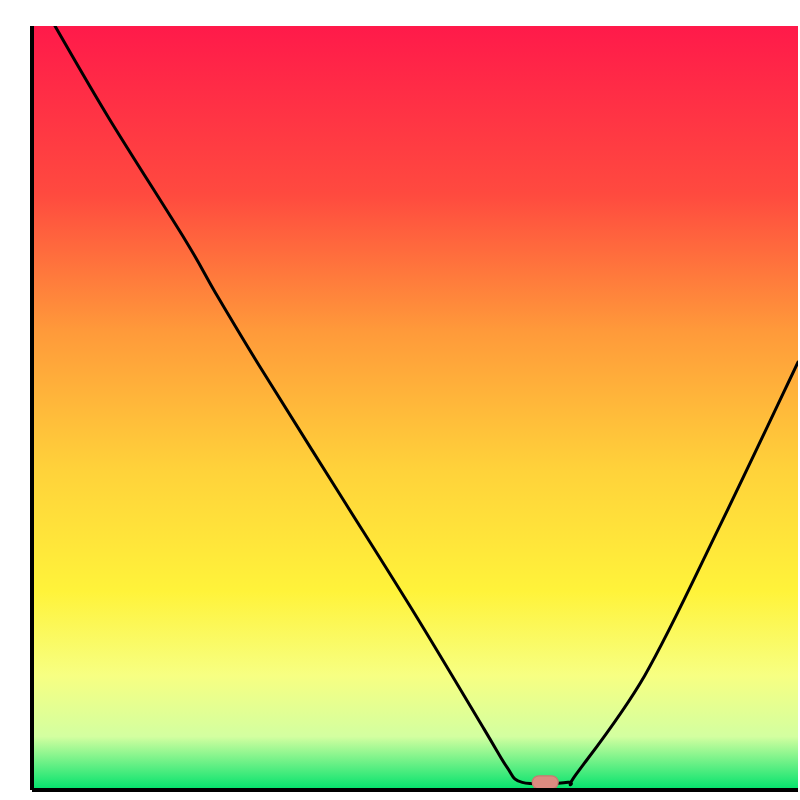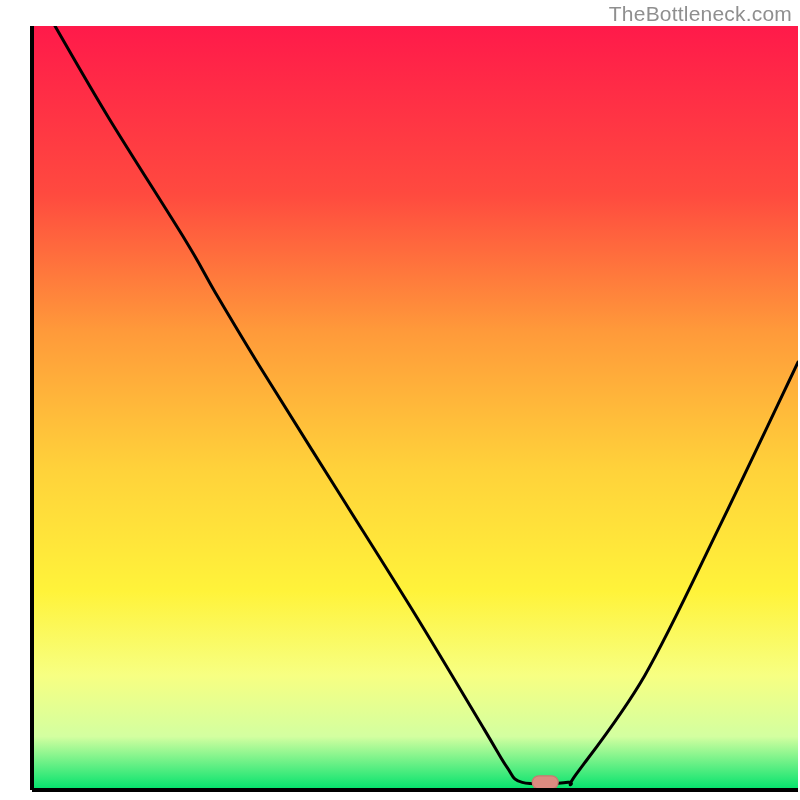--- a/index.html
+++ b/index.html
@@ -31,21 +31,20 @@
     left: 0;
     top: 0;
     width: 800px;
     height: 800px;
   }
 </style>
 </head>
 <body>
 
 <div class="container">
-  <div class="watermark">TheBottleneck.com</div>
   <svg class="chart" viewBox="0 0 800 800">
     <defs>
       <linearGradient id="bg-grad" x1="0" y1="0" x2="0" y2="1">
         <stop id="g0" offset="0%" stop-color="#ff1a4a"></stop>
         <stop id="g1" offset="22%" stop-color="#ff4a3f"></stop>
         <stop id="g2" offset="40%" stop-color="#ff9a3a"></stop>
         <stop id="g3" offset="58%" stop-color="#ffd23a"></stop>
         <stop id="g4" offset="74%" stop-color="#fff33a"></stop>
         <stop id="g5" offset="85%" stop-color="#f7ff82"></stop>
         <stop id="g6" offset="93%" stop-color="#d3ffa0"></stop>

